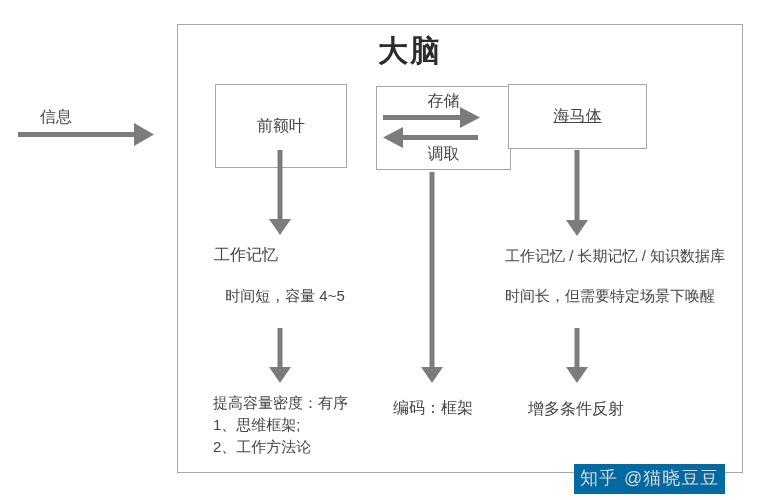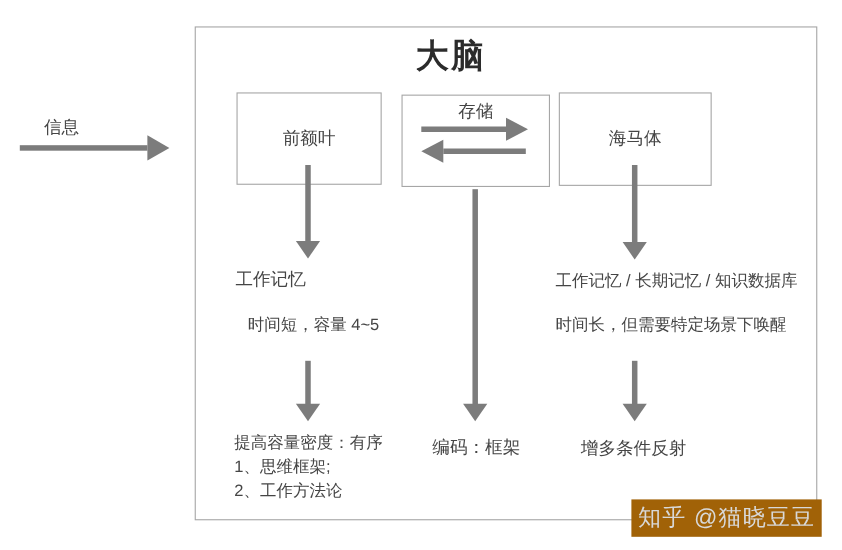--- a/index.html
+++ b/index.html
@@ -42,22 +42,22 @@
     position: absolute;
     border: 1.5px solid var(--color-border, #a6a6a6);
     box-sizing: border-box;
     background: #ffffff;
     display: flex;
     align-items: center;
     justify-content: center;
     font-size: 16px;
   }
   .box-prefrontal   { left: 215px; top: 84px; width: 132px; height: 84px; }
-  .box-transfer     { left: 365px; top: 86px; width: 135px; height: 84px; }
-  .box-hippocampus  { left: 508px; top: 84px; width: 139px; height: 85px; }
+  .box-transfer     { left: 376px; top: 86px; width: 135px; height: 84px; }
+  .box-hippocampus  { left: 508px; top: 84px; width: 139px; height: 65px; text-decoration: underline; }
   .transfer-label {
     position: absolute;
     left: 0;
     width: 100%;
     text-align: center;
     font-size: 16px;
   }
   .transfer-store    { top: 4px; }
   .transfer-retrieve { bottom: 4px; }
   .arrow-layer {
@@ -89,25 +89,25 @@
   .left-detail   { left: 190px; top: 286px; width: 190px; text-align: center; }
   .right-result  { left: 505px; top: 246px; }
   .right-detail  { left: 505px; top: 286px; }
   .improve-list  { left: 213px; top: 392px; white-space: nowrap; }
   .improve-list .line { line-height: 22px; font-size: 15px; }
   .middle-method { left: 387px; top: 398px; width: 92px; text-align: center; font-size: 16px; }
   .right-improve { left: 528px; top: 399px; font-size: 16px; }
   .watermark {
     position: absolute;
     left: 574px;
-    top: 454px;
+    top: 464px;
     z-index: 3;
-    background: #a16207;
+    background: #0369a1;
     padding: 2px 6px 4px 6px;
-    font-size: 21px;
+    font-size: 18px;
     letter-spacing: 1px;
     color: var(--color-watermark, #d8d8d8);
     white-space: nowrap;
   }
 </style>
 </head>
 <body>
 
 <div class="canvas">
 
@@ -116,20 +116,21 @@
   <div class="diagram-title">大脑</div>
 
   <div class="txt info-label">信息</div>
 
   <div class="node-box box-prefrontal">
     <span>前额叶</span>
   </div>
 
   <div class="node-box box-transfer">
     <span class="transfer-label transfer-store">存储</span>
+    <span class="transfer-label transfer-retrieve">调取</span>
   </div>
 
   <div class="node-box box-hippocampus">
     <span>海马体</span>
   </div>
 
   <svg class="arrow-layer" viewBox="0 0 765 500">
     <g>
       <rect class="arrow-shape" x="18" y="132" width="116" height="5"></rect>
       <polygon class="arrow-shape" points="134,123 154,134.5 134,146"></polygon>

